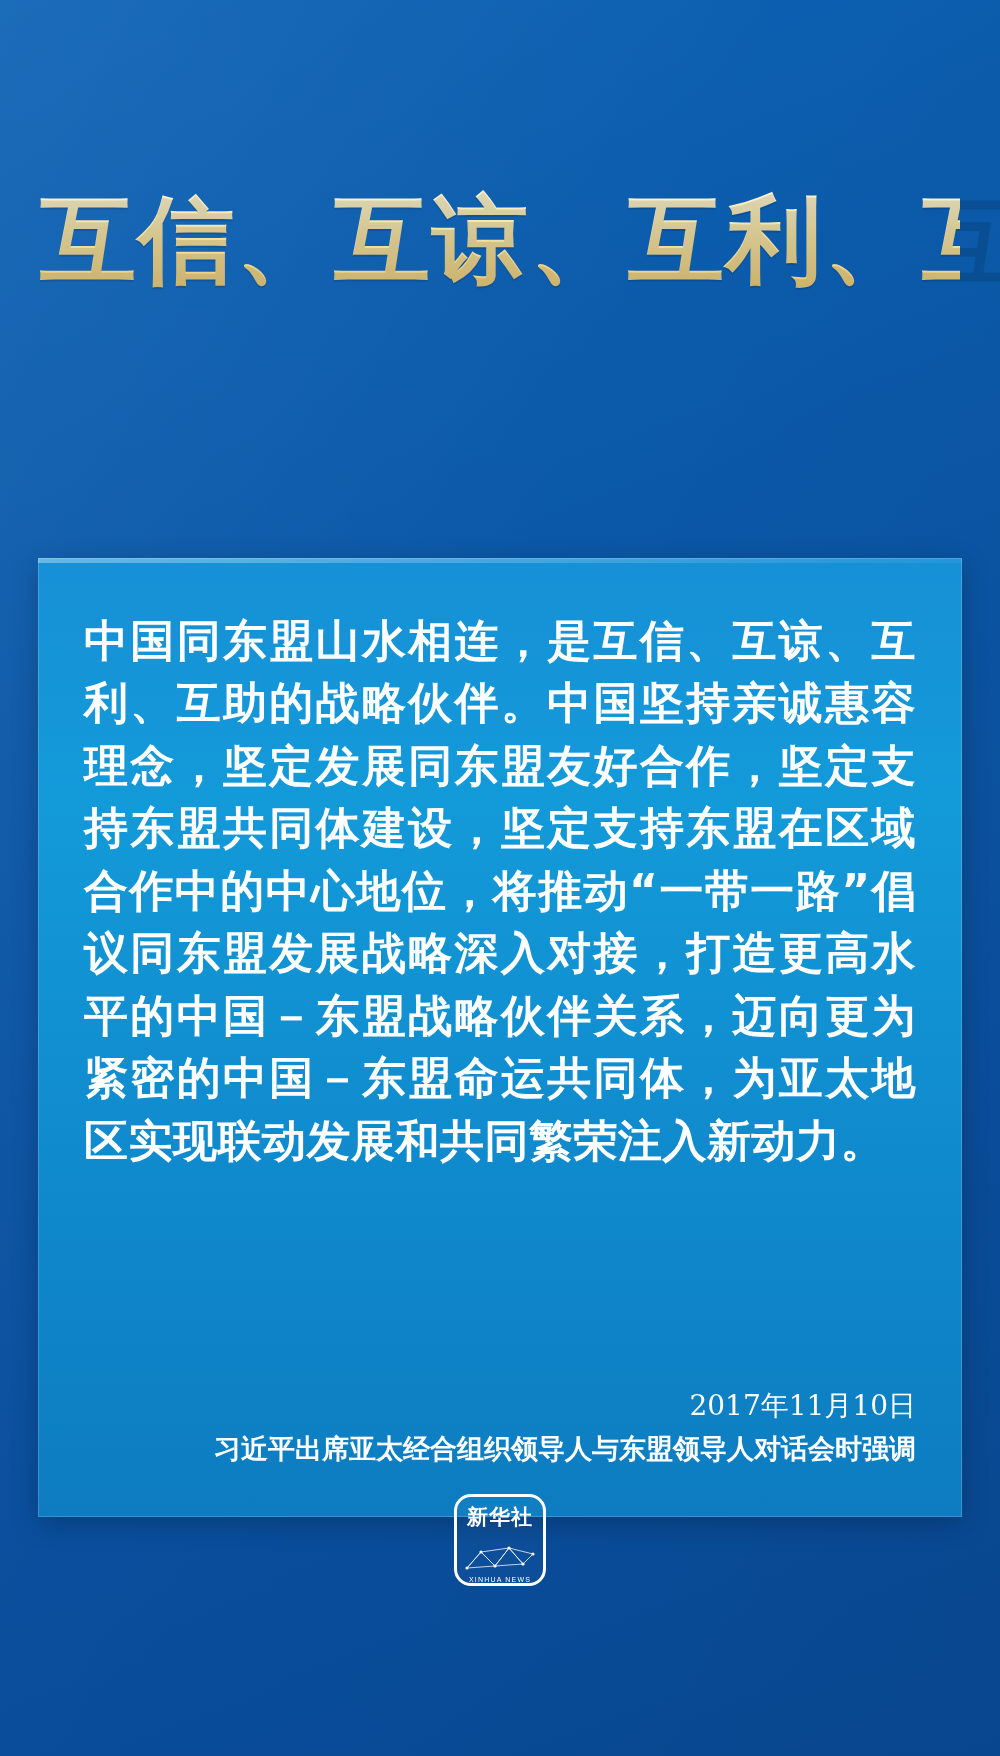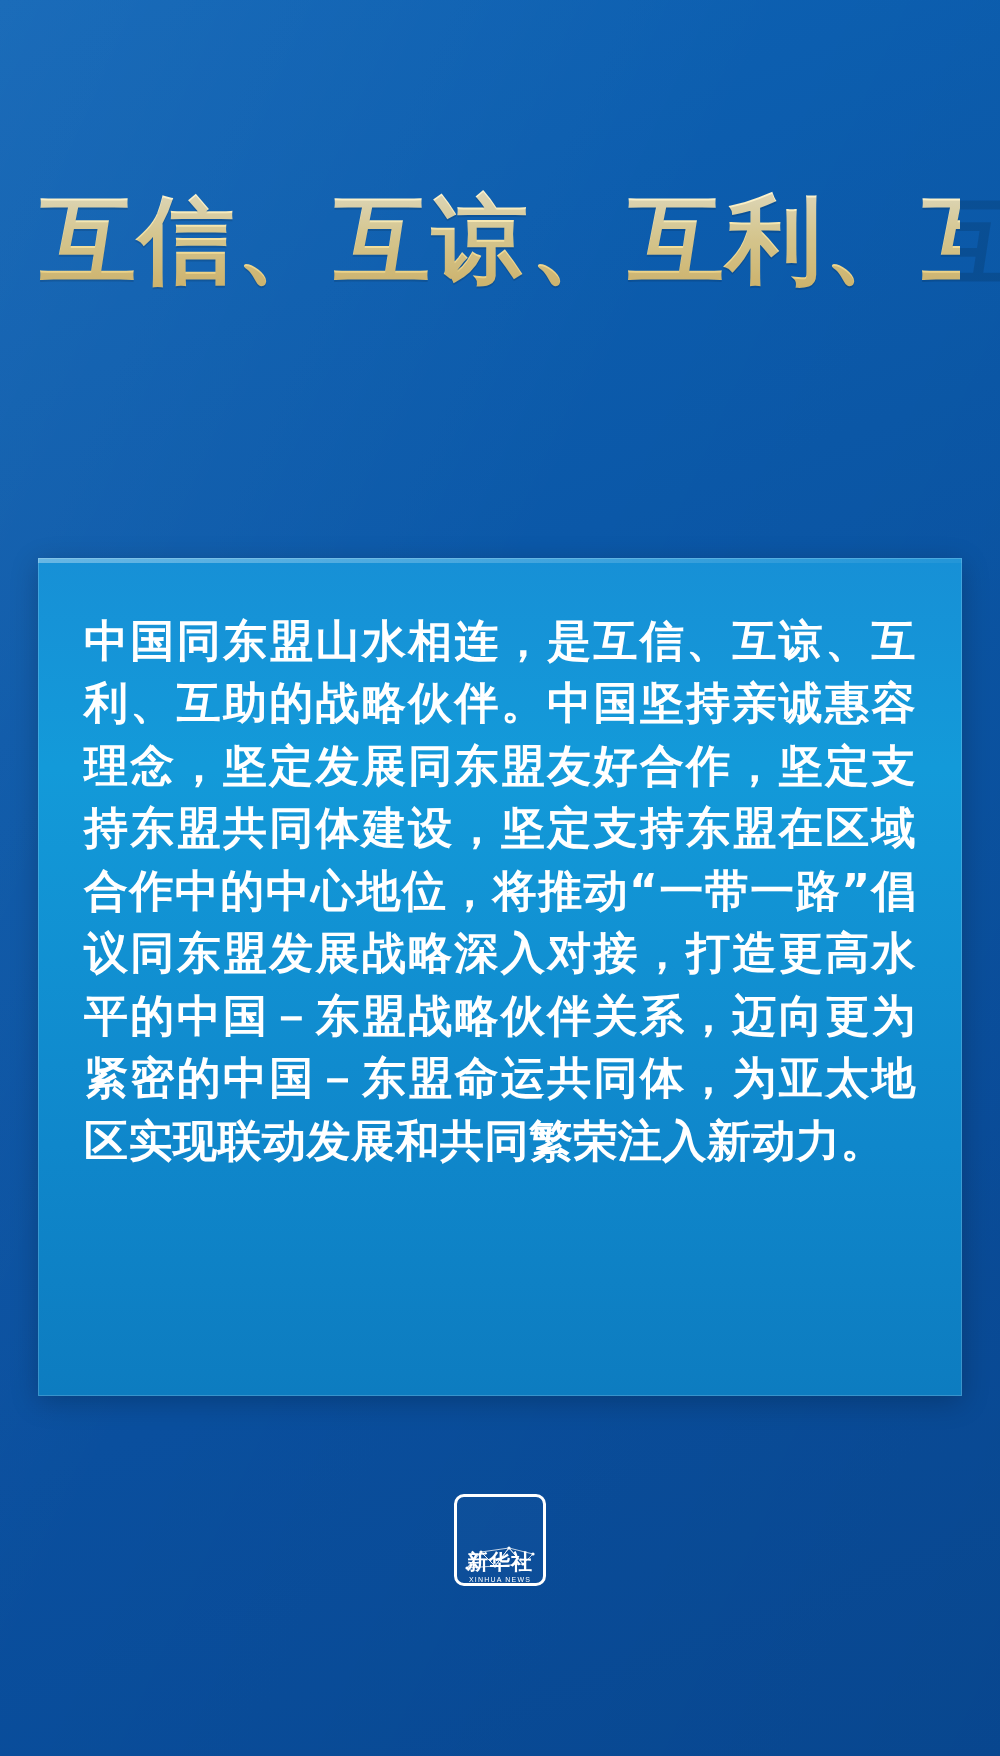--- a/index.html
+++ b/index.html
@@ -58,21 +58,21 @@
   }
   .title-line.second {
     margin-top: 4px;
   }
 
   .quote-card {
     position: absolute;
     left: 38px;
     top: 558px;
     width: 924px;
-    height: 838px;
+    height: 959px;
     background: linear-gradient(180deg, #1790d6 0%, #139ad9 25%, #0f87cb 70%, #0d7cc0 100%);
     box-shadow: 0 6px 26px rgba(0,0,0,0.22), inset 0 0 0 1px rgba(255,255,255,0.18);
     box-sizing: border-box;
     padding: 52px 46px 26px 46px;
   }
   .quote-card::after {
     content: "";
     position: absolute;
     left: 0; top: 0; right: 0;
     height: 5px;
@@ -116,27 +116,27 @@
     right: 0;
     bottom: 170px;
     display: flex;
     justify-content: center;
     align-items: center;
   }
   .logo {
     width: 92px;
     height: 92px;
     border: 3px solid #ffffff;
-    border-radius: 10px;
+    border-radius: 17px;
     position: relative;
     background: rgba(255,255,255,0.02);
     display: flex;
     flex-direction: column;
     align-items: center;
-    justify-content: flex-end;
+    justify-content: space-between;
     padding-top: 9px;
     box-sizing: border-box;
   }
   .logo-cn {
     color: #ffffff;
     font-family: "DejaVu Serif", "Liberation Serif", serif;
     font-weight: bold;
     font-size: 21px;
     letter-spacing: 1px;
     line-height: 1;
@@ -163,20 +163,24 @@
 
 <div class="poster">
 
   <div class="title-block">
     <div class="title-line">互信、互谅、互利、互助</div>
   </div>
 
   <div class="quote-card">
     <div class="quote-text">中国同东盟山水相连，是互信、互谅、互利、互助的战略伙伴。中国坚持亲诚惠容理念，坚定发展同东盟友好合作，坚定支持东盟共同体建设，坚定支持东盟在区域合作中的中心地位，将推动“一带一路”倡议同东盟发展战略深入对接，打造更高水平的中国－东盟战略伙伴关系，迈向更为紧密的中国－东盟命运共同体，为亚太地区实现联动发展和共同繁荣注入新动力。</div>
 
+    <div class="attribution">
+      <div class="attr-date">2017年11月10日</div>
+      <div class="attr-occasion">习近平出席亚太经合组织领导人与东盟领导人对话会时强调</div>
+    </div>
   </div>
 
   <div class="logo-wrap">
     <div class="logo">
       <div class="logo-cn">新华社</div>
       <div class="logo-en">XINHUA NEWS</div>
       <svg class="logo-net" viewBox="0 0 74 40">
         <g stroke="#ffffff" stroke-width="0.8" fill="none" opacity="0.95">
           <path d="M4 30 L18 14 L32 28 L46 10 L60 26 L70 16"></path>
           <path d="M4 30 L32 28 L60 26"></path>

